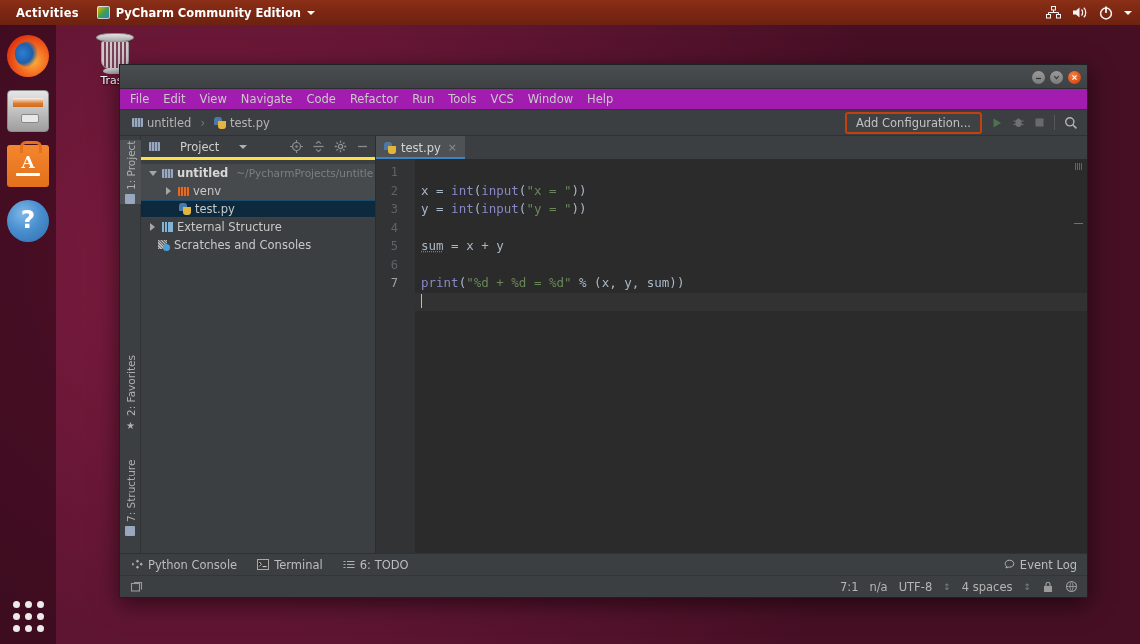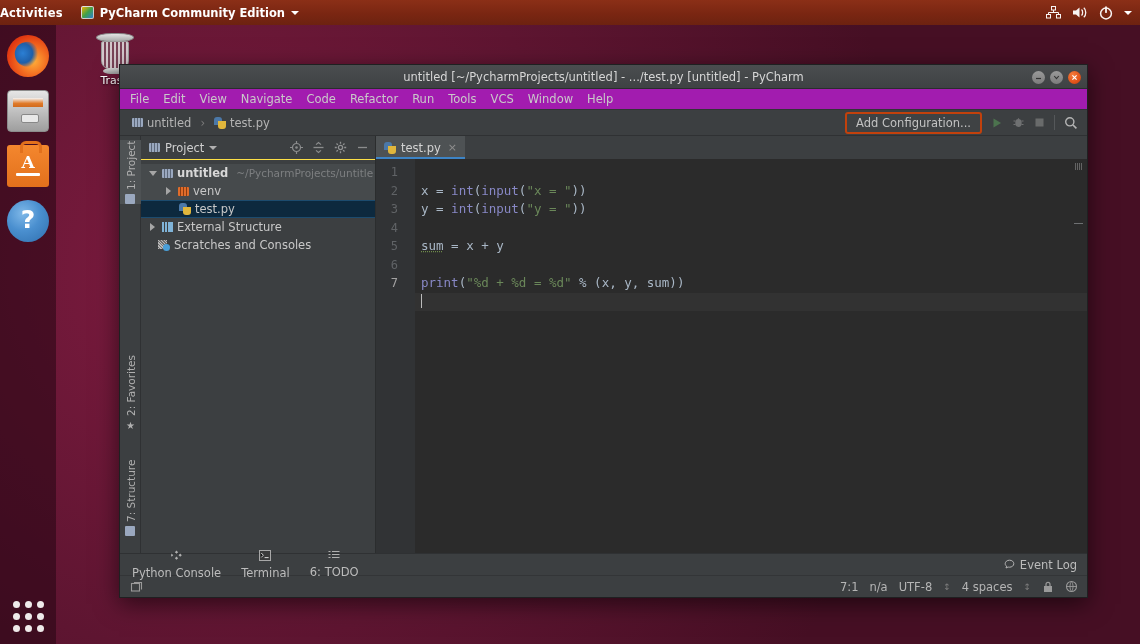--- a/index.html
+++ b/index.html
@@ -16,21 +16,21 @@
     position: relative;
   }
   
   #topbar {
     position: absolute; left: 0; top: 0; width: 1140px; height: 25px;
     background: linear-gradient(180deg, #8b2f17 0%, #7a2612 55%, #6d2210 100%);
     display: flex; align-items: center;
     color: #ffffff; font-size: 11.5px; font-weight: bold;
   }
   #topbar .tb-left { display: flex; align-items: center; }
-  #activities { padding: 0 10px 0 0; letter-spacing: .2px; }
+  #activities { padding: 0 10px 0 16px; letter-spacing: .2px; }
   .tb-app { display: flex; align-items: center; gap: 6px; padding-left: 8px; }
   .app-mini-icon {
     width: 13px; height: 13px; border-radius: 2px;
     background: linear-gradient(135deg,#e8e8e8 0%,#bfbfbf 100%);
     position: relative; overflow: hidden;
   }
   .app-mini-icon:before {
     content: ""; position: absolute; left: 1px; top: 1px; right: 1px; bottom: 1px;
     background: linear-gradient(135deg,#f0b000 0%,#3fa14a 50%,#2f7fd0 100%);
     border-radius: 1px;
@@ -195,22 +195,22 @@
   .vl-proj { top: 4px; height: 64px; }
   .vl-fav { bottom: 120px; height: 80px; }
   .vl-struct { bottom: 14px; height: 82px; }
   .vic { width:10px; height:10px; background:#9aa8bf; border-radius:1px; transform: rotate(180deg); flex-shrink:0;}
   .vic.star { background:transparent; color:#b0b0b0; font-size:10px; line-height:10px;}
   #projpanel {
     width: 235px; background:#3c3f41; display:flex; flex-direction:column;
     border-right:1px solid #2b2d2e; flex-shrink: 0;
   }
   #projhead {
-    height:24px; display:flex; align-items:center; padding:0 6px 0 8px; gap:5px;
-    border-bottom:1px solid #fde047;
+    height:24px; display:flex; align-items:center; padding:0 6px 0 8px; gap:20px;
+    border-bottom:3px solid #fde047;
   }
   #projhead .ptitle { color:#cfcfcf; font-size:11.5px; }
   #projhead .ptools { margin-left:auto; display:flex; align-items:center; gap:9px; opacity:.6; }
   #projtree { flex:1; padding-top:4px; font-size:11.5px; overflow:hidden; }
   .trow { height:18px; display:flex; align-items:center; gap:4px; padding-left:6px; white-space:nowrap; }
   .trow.sel { background:#0d293e; border-top:1px solid #1c4b6e; border-bottom:1px solid #1c4b6e; }
   .trow.hl { background:#464a4c; }
   .tw { width:11px; display:flex; justify-content:center; color:#9a9a9a; font-size:8px; }
   .tri-r { width:0;height:0;border-top:4px solid transparent;border-bottom:4px solid transparent;border-left:5px solid #a6a6a6; }
   .tri-d { width:0;height:0;border-left:4px solid transparent;border-right:4px solid transparent;border-top:5px solid #a6a6a6; }
@@ -253,21 +253,21 @@
   .k-warn { text-decoration: underline; text-decoration-style: dotted; text-decoration-color:#6e8b4a; }
   .caret { display:inline-block; width:1px; height:14px; background:#bbbbbb; vertical-align:-2px; }
   #rightmark { position:absolute; right:5px; top:4px; width:7px; height:7px;
     background: repeating-linear-gradient(90deg,#8a8a8a 0 1px, transparent 1px 2px); opacity:.6;}
   #rightdash { position:absolute; right:4px; top:64px; width:9px; height:1px; background:#6e7072; }
   
   #bottomtools {
     height:22px; background:#3c3f41; display:flex; align-items:center;
     gap:20px; padding-left:12px; border-top:1px solid #2f3133; position:relative;
   }
-  .btool { display:flex; align-items:center; gap:5px; color:#bcbcbc; font-size:11.5px;flex-direction:column; }
+  .btool { display:flex; align-items:center; gap:5px; color:#bcbcbc; font-size:11.5px; }
   #eventlog { margin-left:auto; padding-right:10px; display:flex; align-items:center; gap:5px; color:#bcbcbc; font-size:11.5px; }
   #statusbar {
     height:22px; background:#3c3f41; display:flex; align-items:center;
     padding:0 9px 0 10px; border-top:1px solid #333537; color:#b5b5b5; font-size:11.5px;
   }
   #statusbar .sb-left { display:flex; align-items:center; }
   #statusbar .sb-right { margin-left:auto; display:flex; align-items:center; gap:11px; }
   .sb-sep { color:#7e7e7e; font-size:9px; }
   svg { display:block; }
 </style>
@@ -333,21 +333,20 @@
     <div class="trash-lid"></div>
     <div class="trash-body"></div>
     <div class="trash-base"></div>
   </div>
   <div class="label">Trash</div>
 </div>
 
 <div id="pycharm">
 
   <div id="titlebar">
-    <div class="t-text">untitled [~/PycharmProjects/untitled] - .../test.py [untitled] - PyCharm</div>
     <div class="wctl">
       <div class="wbtn min">
         <svg width="7" height="7" viewBox="0 0 7 7">
             <path d="M1 4.5h5" stroke="#333" stroke-width="1.2"></path>
           </svg>
       </div>
       <div class="wbtn max">
         <svg width="7" height="7" viewBox="0 0 7 7">
             <path d="M1.2 2l2.3 2.6L5.8 2" fill="none" stroke="#333" stroke-width="1.1"></path>
           </svg>

